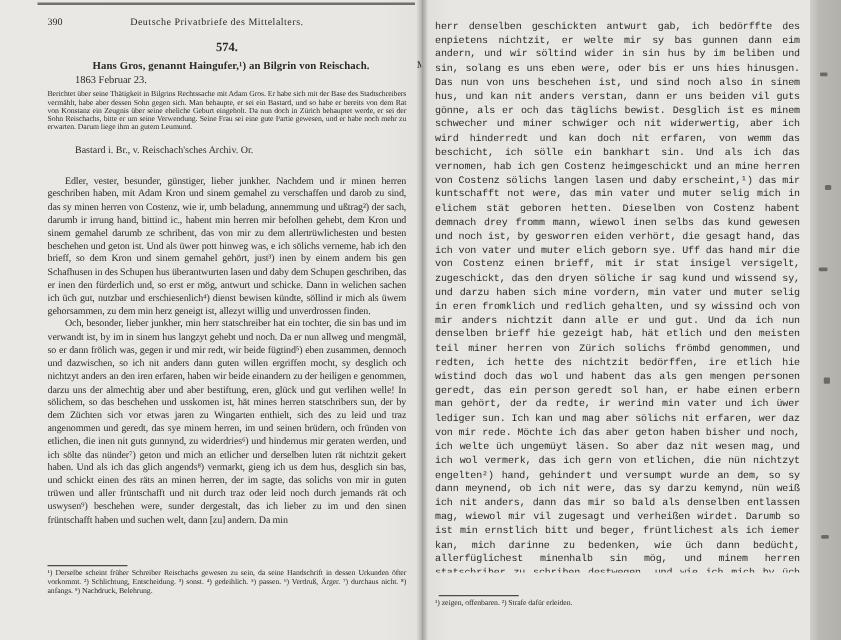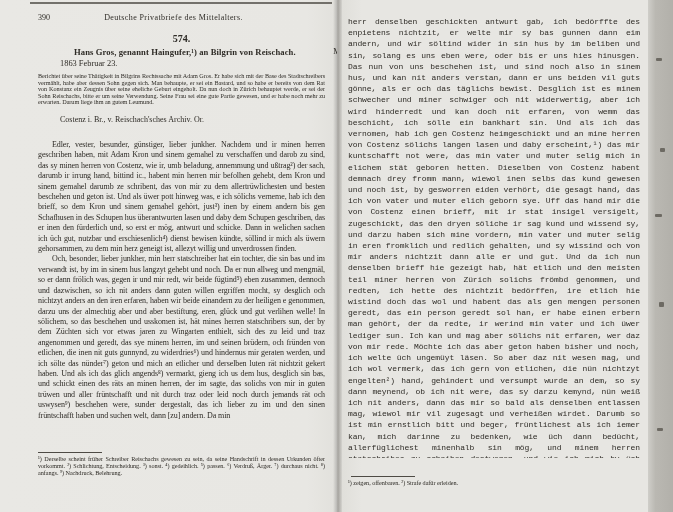--- a/index.html
+++ b/index.html
@@ -55,21 +55,21 @@
       <span class="running">Deutsche Privatbriefe des Mittelalters.</span>
     </div>
   </div>
   <div class="content c-left entry-num" style="top:33px;">574.</div>
   <div class="content c-left heading-row" style="top:47px;margin-left:36px;">
     <span class="heading-main">Hans Gros, genannt Haingufer,¹) an Bilgrin von Reischach.</span>
     <span class="heading-place">Möchte.</span>
   </div>
   <div class="content c-left date-line" style="top:59px;">1863 Februar 23.</div>
   <div class="content c-left regest" style="top:73px;">Berichtet über seine Thätigkeit in Bilgrins Rechtssache mit Adam Gros. Er habe sich mit der Base des Stadtschreibers vermählt, habe aber dessen Sohn gegen sich. Man behaupte, er sei ein Bastard, und so habe er bereits von dem Rat von Konstanz ein Zeugnis über seine eheliche Geburt eingeholt. Da nun doch in Zürich behauptet werde, er sei der Sohn Reischachs, bitte er um seine Verwendung. Seine Frau sei eine gute Partie gewesen, und er habe noch mehr zu erwarten. Darum liege ihm an gutem Leumund.</div>
-  <div class="content c-left source-line" style="top:115px;">Costenz i. Br., v. Reischach'sches Archiv.  Or.</div>
+  <div class="content c-left source-line" style="top:115px;">Bastard i. Br., v. Reischach'sches Archiv.  Or.</div>
   <div class="content c-left bodytext bt-left" style="top:140px;">
     <p>Edler, vester, besunder, günstiger, lieber junkher. Nachdem und ir minen herren geschriben haben, mit Adam Kron und sinem gemahel zu verschaffen und darob zu sind, das sy minen herren von Costenz, wie ir, umb beladung, annemmung und ußtrag²) der sach, darumb ir irrung hand, bittind ic., habent min herren mir befolhen gehebt, dem Kron und sinem gemahel darumb ze schribent, das von mir zu dem allertrüwlichesten und besten beschehen und geton ist. Und als üwer pott hinweg was, e ich sölichs verneme, hab ich den brieff, so dem Kron und sinem gemahel gehört, just³) inen by einem andern bis gen Schafhusen in des Schupen hus überantwurten lasen und daby dem Schupen geschriben, das er inen den fürderlich und, so erst er mög, antwurt und schicke. Dann in welichen sachen ich üch gut, nutzbar und erschiesenlich⁴) dienst bewisen kündte, söllind ir mich als üwern gehorsammen, zu dem min herz geneigt ist, allezyt willig und unverdrossen finden.</p>
     <p>Och, besonder, lieber junkher, min herr statschreiber hat ein tochter, die sin bas und im verwandt ist, by im in sinem hus langzyt gehebt und noch. Da er nun allweg und mengmäl, so er dann frölich was, gegen ir und mir redt, wir beide fügtind⁵) eben zusammen, dennoch und dazwischen, so ich nit anders dann guten willen ergriffen mocht, sy desglich och nichtzyt anders an den iren erfaren, haben wir beide einandern zu der heiligen e genommen, darzu uns der almechtig aber und aber bestiftung, eren, glück und gut verlihen welle! In sölichem, so das beschehen und usskomen ist, hät mines herren statschribers sun, der by dem Züchten sich vor etwas jaren zu Wingarten enthielt, sich des zu leid und traz angenommen und geredt, das sye minem herren, im und seinen brüdern, och fründen von etlichen, die inen nit guts gunnynd, zu widerdries⁶) und hindernus mir geraten werden, und ich sölte das nünder⁷) geton und mich an etlicher und derselben luten rät nichtzit gekert haben. Und als ich das glich angends⁸) vermarkt, gieng ich us dem hus, desglich sin bas, und schickt einen des räts an minen herren, der im sagte, das solichs von mir in guten trüwen und aller früntschafft und nit durch traz oder leid noch durch jemands rät och uswysen⁹) beschehen were, sunder dergestalt, das ich lieber zu im und den sinen früntschafft haben und suchen welt, dann [zu] andern. Da min</p>
   </div>
   <hr class="fn-rule content" style="left:38px;top:452px;">
   <div class="content c-left footnotes" style="top:456px;">¹) Derselbe scheint früher Schreiber Reischachs gewesen zu sein, da seine Handschrift in dessen Urkunden öfter vorkommt.  ²) Schlichtung, Entscheidung.  ³) sonst.  ⁴) gedeihlich.  ⁵) passen.  ⁶) Verdruß, Ärger.  ⁷) durchaus nicht.  ⁸) anfangs.  ⁹) Nachdruck, Belehrung.</div>
 </div>
 
 <div class="page page-right">
   <div class="content c-right bodytext bt-right" style="top:16px;font-family:Liberation Mono, monospace;">

